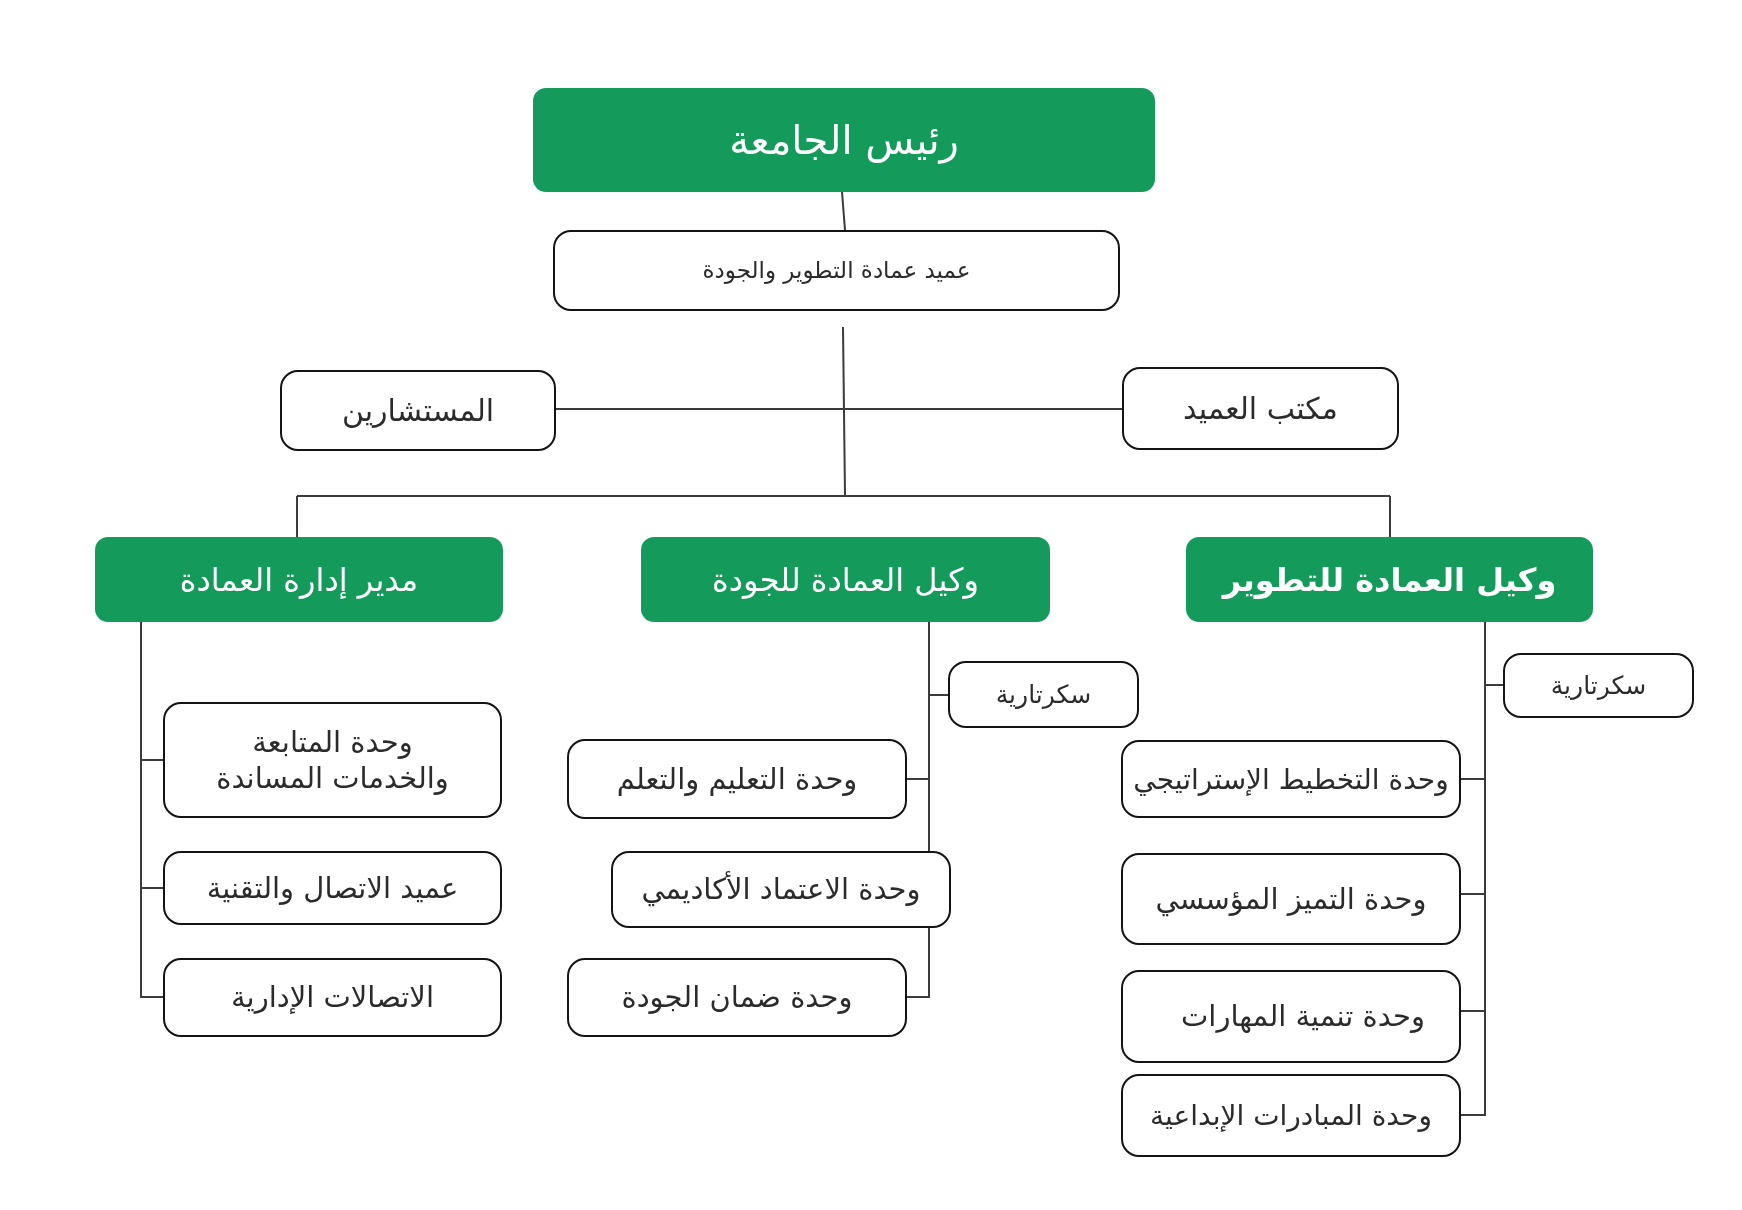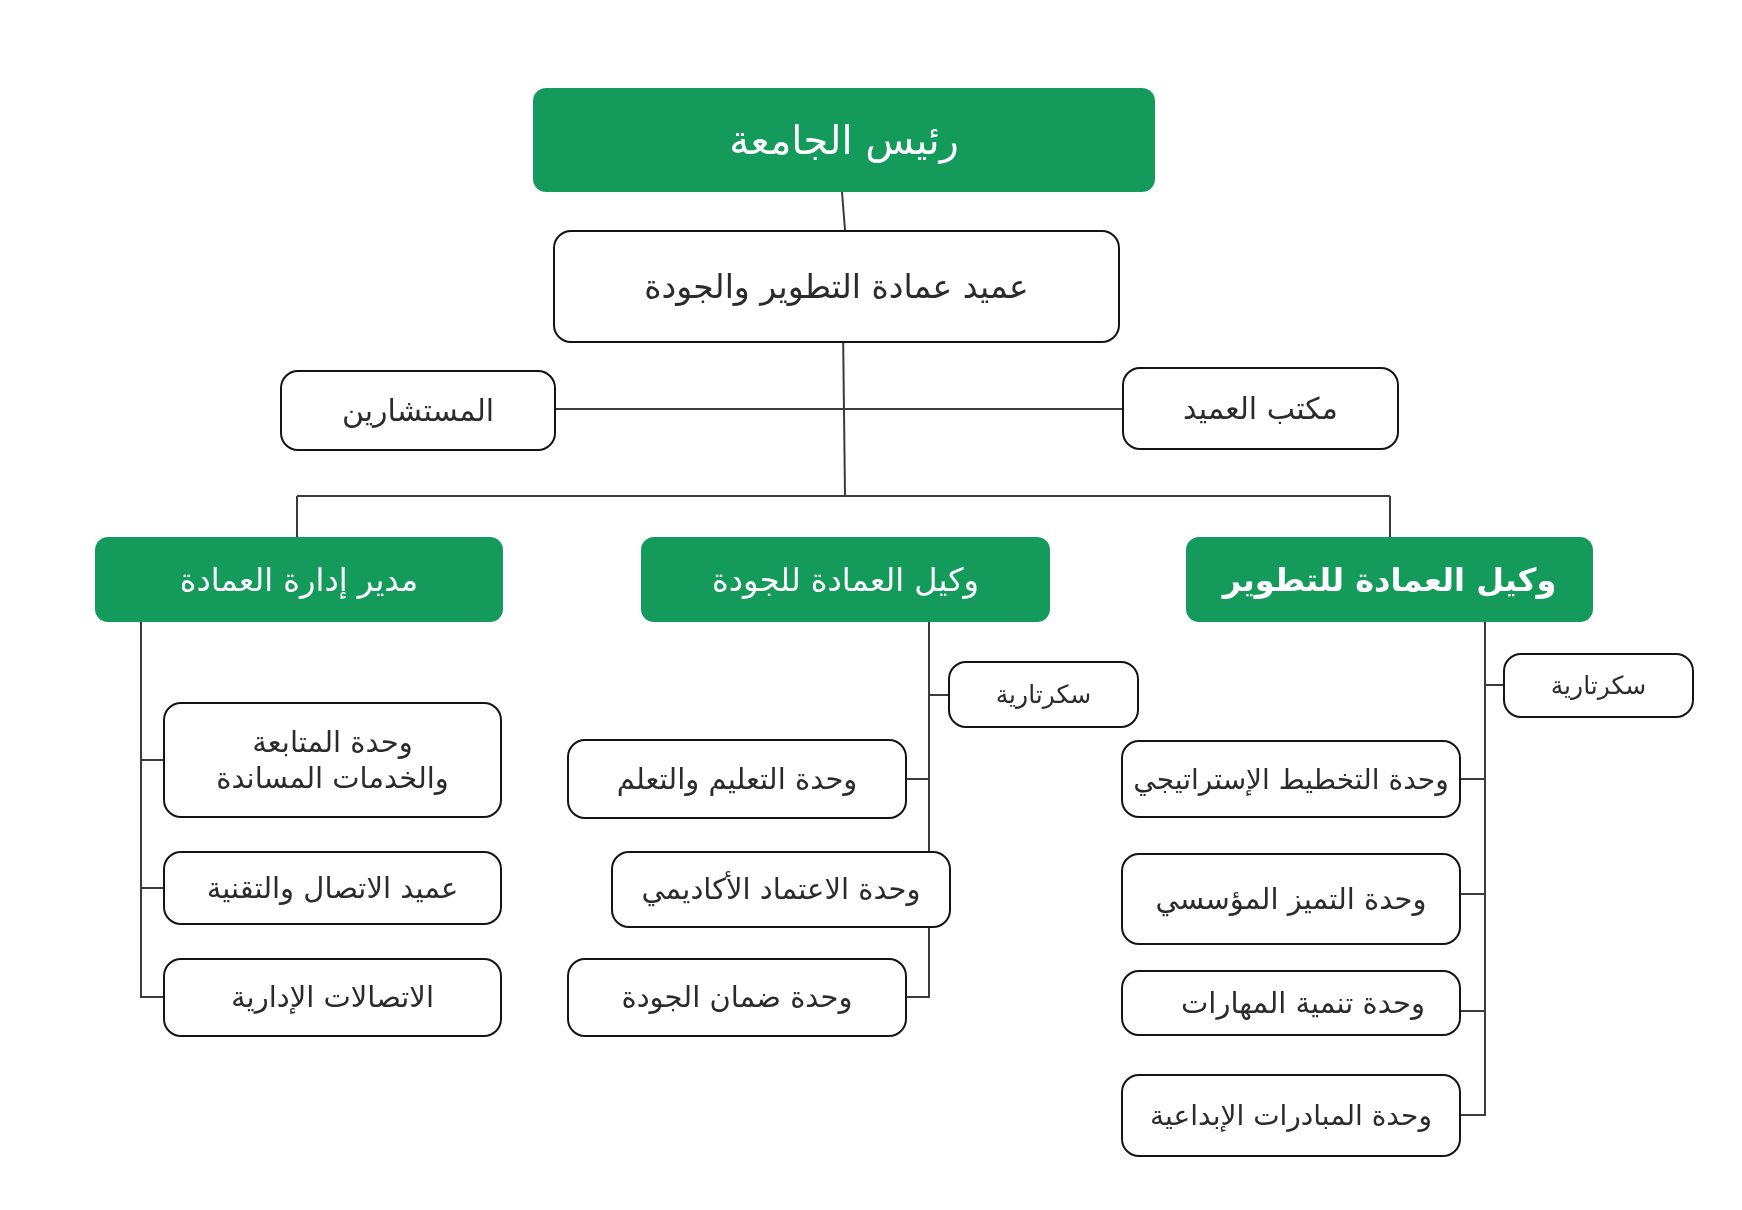--- a/index.html
+++ b/index.html
@@ -54,21 +54,21 @@
     <path d="M929,889 L907,889"></path>
     <path d="M1485,622 L1485,1115 L1461,1115"></path>
     <path d="M1485,685 L1503,685"></path>
     <path d="M1485,779 L1461,779"></path>
     <path d="M1485,894 L1461,894"></path>
     <path d="M1485,1011 L1461,1011"></path>
   </svg>
 
   <div class="node green" style="left:533px;top:88px;width:622px;height:104px;font-size:40px;">رئيس الجامعة</div>
 
-  <div class="node" style="left:553px;top:230px;width:567px;height:113px;font-size:33px;">عميد عمادة التطوير والجودة</div>
+  <div class="node" style="left:553px;top:230px;width:567px;height:81px;font-size:23px;">عميد عمادة التطوير والجودة</div>
 
   <div class="node" style="left:280px;top:370px;width:276px;height:81px;font-size:30px;">المستشارين</div>
 
   <div class="node" style="left:1122px;top:367px;width:277px;height:83px;font-size:30px;">مكتب العميد</div>
 
   <div class="node green" style="left:95px;top:537px;width:408px;height:85px;font-size:32px;">مدير إدارة العمادة</div>
 
   <div class="node green" style="left:641px;top:537px;width:409px;height:85px;font-size:32px;">وكيل العمادة للجودة</div>
 
   <div class="node green" style="left:1186px;top:537px;width:407px;height:85px;font-size:32px;font-weight:bold;">وكيل العمادة للتطوير</div>
@@ -87,17 +87,17 @@
   <div class="node" style="left:567px;top:851px;width:340px;height:77px;font-size:29px;margin-left:44px;">وحدة الاعتماد الأكاديمي</div>
 
   <div class="node" style="left:567px;top:958px;width:340px;height:79px;font-size:29px;">وحدة ضمان الجودة</div>
 
   <div class="node" style="left:1503px;top:653px;width:191px;height:65px;font-size:25px;">سكرتارية</div>
 
   <div class="node" style="left:1121px;top:740px;width:340px;height:78px;font-size:28px;">وحدة التخطيط الإستراتيجي</div>
 
   <div class="node" style="left:1121px;top:853px;width:340px;height:92px;font-size:29px;">وحدة التميز المؤسسي</div>
 
-  <div class="node" style="left:1121px;top:970px;width:340px;height:66px;font-size:29px;padding-left:24px;">وحدة تنمية المهارات</div>
+  <div class="node" style="left:1121px;top:970px;width:340px;height:93px;font-size:29px;padding-left:24px;">وحدة تنمية المهارات</div>
 
   <div class="node" style="left:1121px;top:1074px;width:340px;height:83px;font-size:28px;">وحدة المبادرات الإبداعية</div>
 
 </div>
 
 </body></html>

